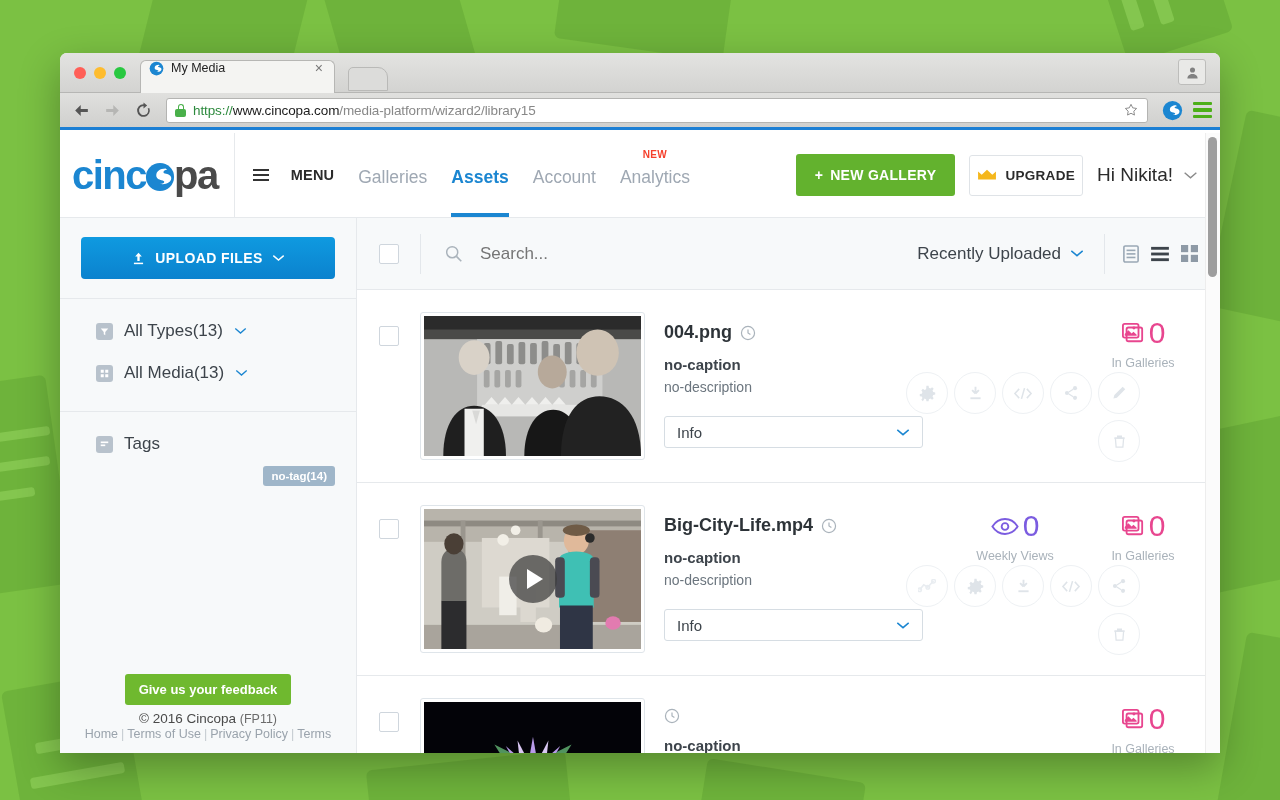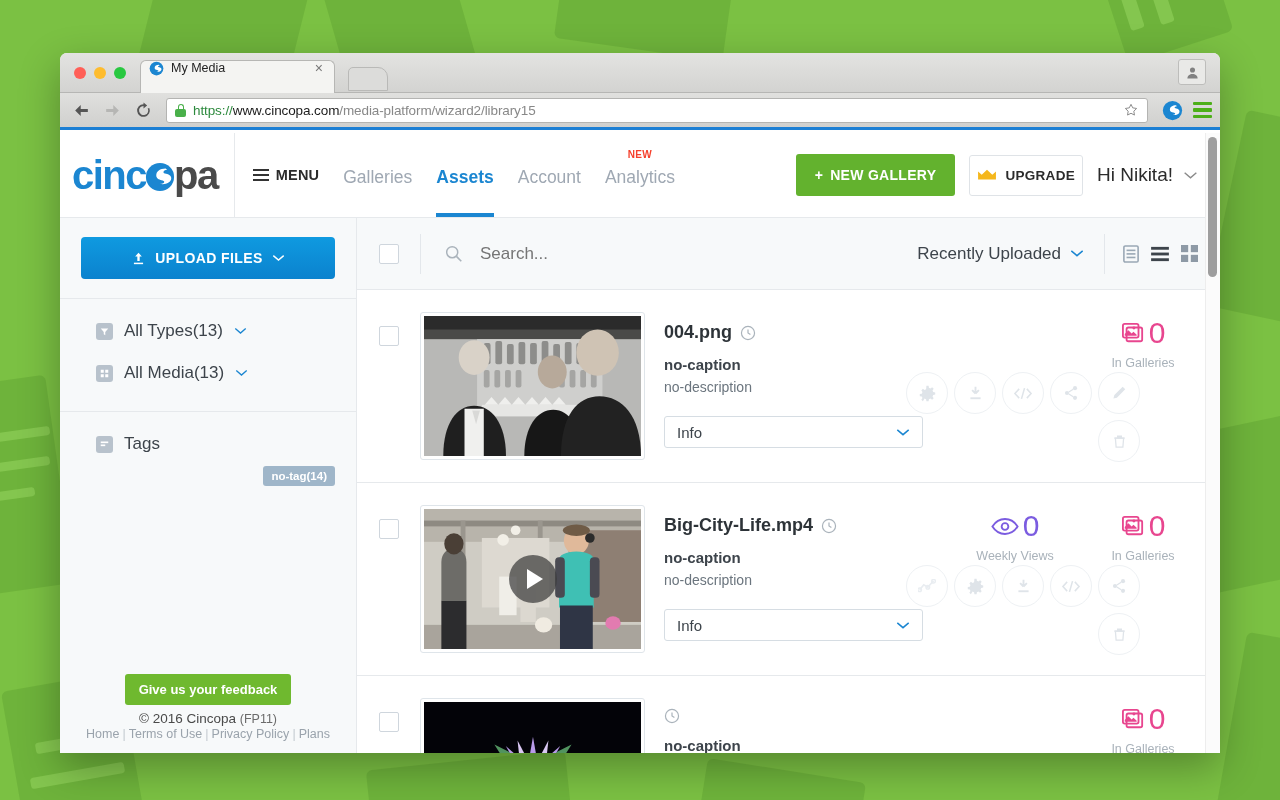--- a/index.html
+++ b/index.html
@@ -96,21 +96,21 @@
     height: 85px; background: #fff; border-bottom: 1px solid #e6e9ec;
     display: flex; align-items: center; padding: 0 22px 0 12px; position: relative; text-align: center;
   }
   .logo { display: flex; align-items: baseline; font-size: 40px; font-weight: bold; letter-spacing: -1.5px; line-height: 1; }
   .logo .a { color: #1b86d1; }
   .logo .b { color: #4a4a4a; }
   .logo .swirl { width: 30px; height: 30px; display: inline-block; position: relative; top: 3px; margin: 0 -1px; }
 
   .nav-divider { width: 1px; height: 84px; background: #e6e9ec; margin-left: 16px; }
 
-  .menu-btn { display: flex; align-items: center; gap: 7px; margin-left: 18px; }
+  .menu-btn { display: flex; align-items: center; gap: 22px; margin-left: 18px; }
   .menu-btn .bars i { display: block; width: 16px; height: 2.2px; background: #333; margin: 3.2px 0; }
   .menu-btn .txt { font-size: 14.5px; font-weight: bold; color: #2b2b2b; letter-spacing: .2px; }
 
   .main-nav { display: flex; align-items: center; gap: 24px; margin-left: 24px; height: 84px; }
   .main-nav a {
     font-size: 17.5px; color: #9fa8b3; text-decoration: none; position: relative;
     height: 84px; display: flex; align-items: center; padding-top: 4px;
   }
   .main-nav a.active { color: #1b86d1; font-weight: bold; }
   .main-nav a.active:after {
@@ -463,21 +463,21 @@
           <span class="tag-chip">no-tag(14)</span>
         </div>
 
         <div class="sidebar-footer">
           <div class="feedback-btn">Give us your feedback</div>
           <div class="copy">
             <span>© 2016 Cincopa</span>
             <span class="fp">(FP11)</span>
           </div>
           <div class="foot-links">
-            <a href="#" style="color:#9aa3ac;text-decoration:none">Home</a><span>|</span><a href="#" style="color:#9aa3ac;text-decoration:none">Terms of Use</a><span>|</span><a href="#" style="color:#9aa3ac;text-decoration:none">Privacy Policy</a><span>|</span><a href="#" style="color:#9aa3ac;text-decoration:none">Plans</a>
+            <a href="#" style="color:#9aa3ac;text-decoration:none">Home</a><span>|</span><a href="#" style="color:#9aa3ac;text-decoration:none">Terms of Use</a><span>|</span><a href="#" style="color:#9aa3ac;text-decoration:none">Privacy Policy</a><span>|</span><a href="#" style="color:#9aa3ac;text-decoration:none">Terms</a>
           </div>
         </div>
       </div>
 
       <div class="assets">
 
         <div class="toolbar">
           <div class="cb-wrap">
             <span class="cb"></span>
           </div>

